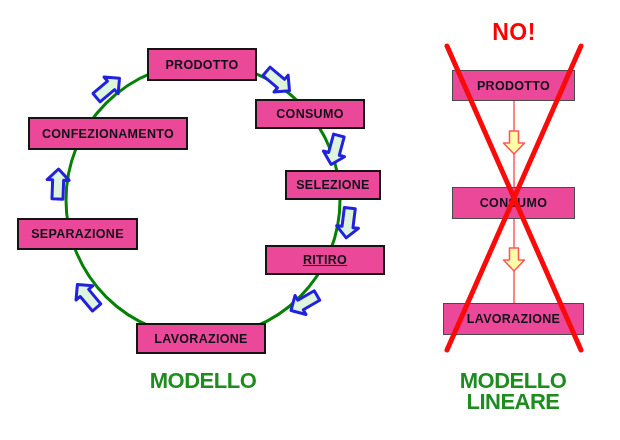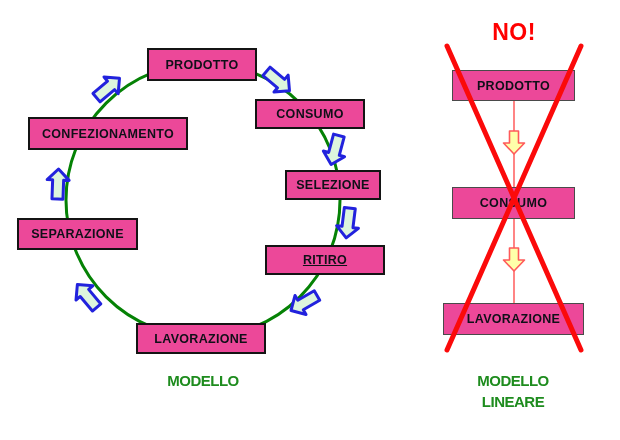--- a/index.html
+++ b/index.html
@@ -13,21 +13,21 @@
   .nodebox{
     position:absolute;z-index:2;background:#ec4899;
     display:flex;align-items:center;justify-content:center;
     font-weight:bold;color:#101018;font-size:12.5px;letter-spacing:.3px;
     box-sizing:border-box;white-space:nowrap;
   }
   .ln{border:2.5px solid #141414;}
   .rn{border:1.5px solid #4a4a4a;font-size:12.5px;}
   .model-title{
     position:absolute;z-index:2;text-align:center;font-weight:bold;
-    font-size:15px;line-height:21px;color:#1e8c1e;letter-spacing:-0.5px;
+    font-size:22px;line-height:21px;color:#1e8c1e;letter-spacing:-0.5px;
   }
   .no-label{
     position:absolute;z-index:4;text-align:center;font-weight:bold;
     font-size:23px;color:#ff0000;letter-spacing:0.5px;
   }
   
   .n-prodotto       {left:147px;top:48px; width:110px;height:33px;}
   .n-consumo        {left:255px;top:99px; width:110px;height:30px;}
   .n-selezione      {left:285px;top:170px;width:96px;height:30px;}
   .n-ritiro         {left:265px;top:245px;width:120px;height:30px;text-decoration:underline;}

